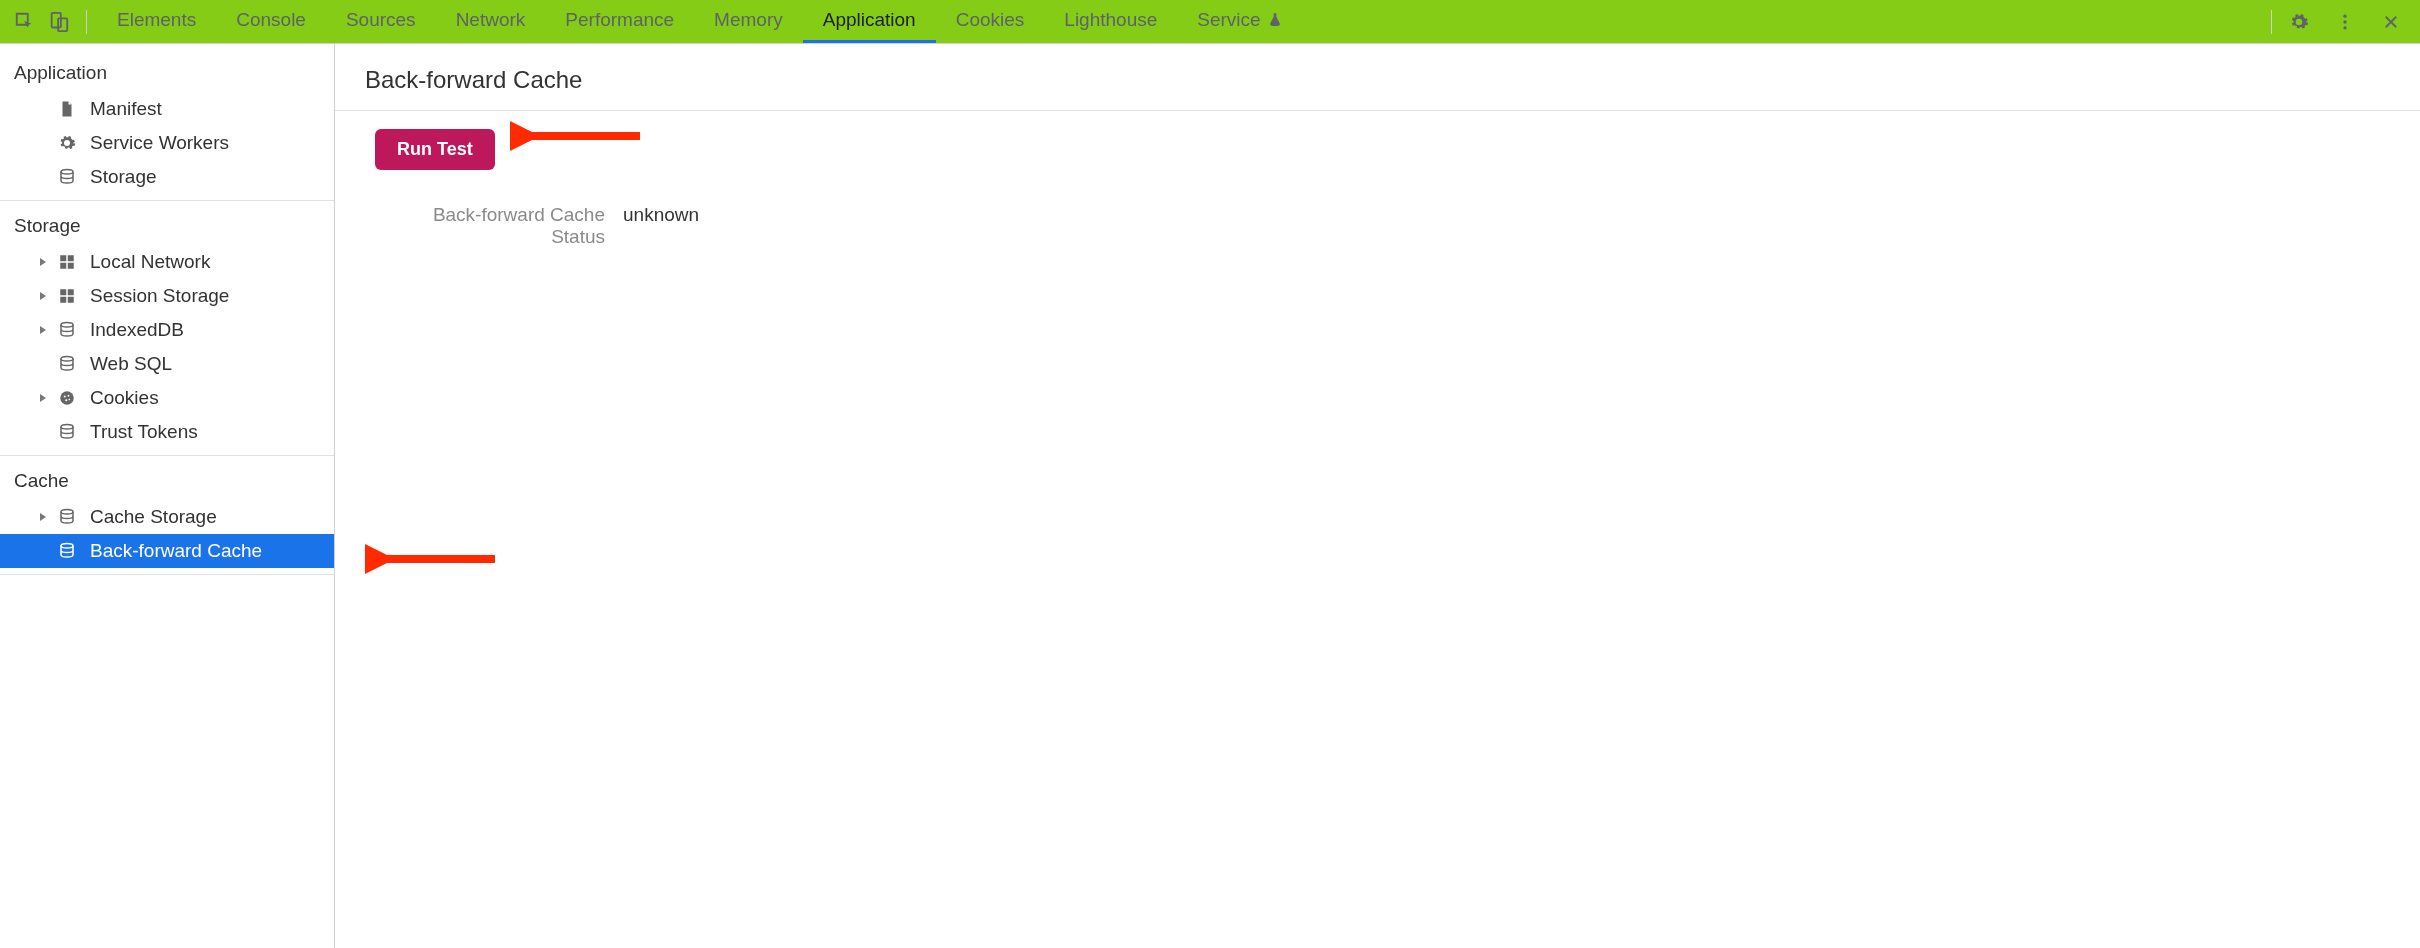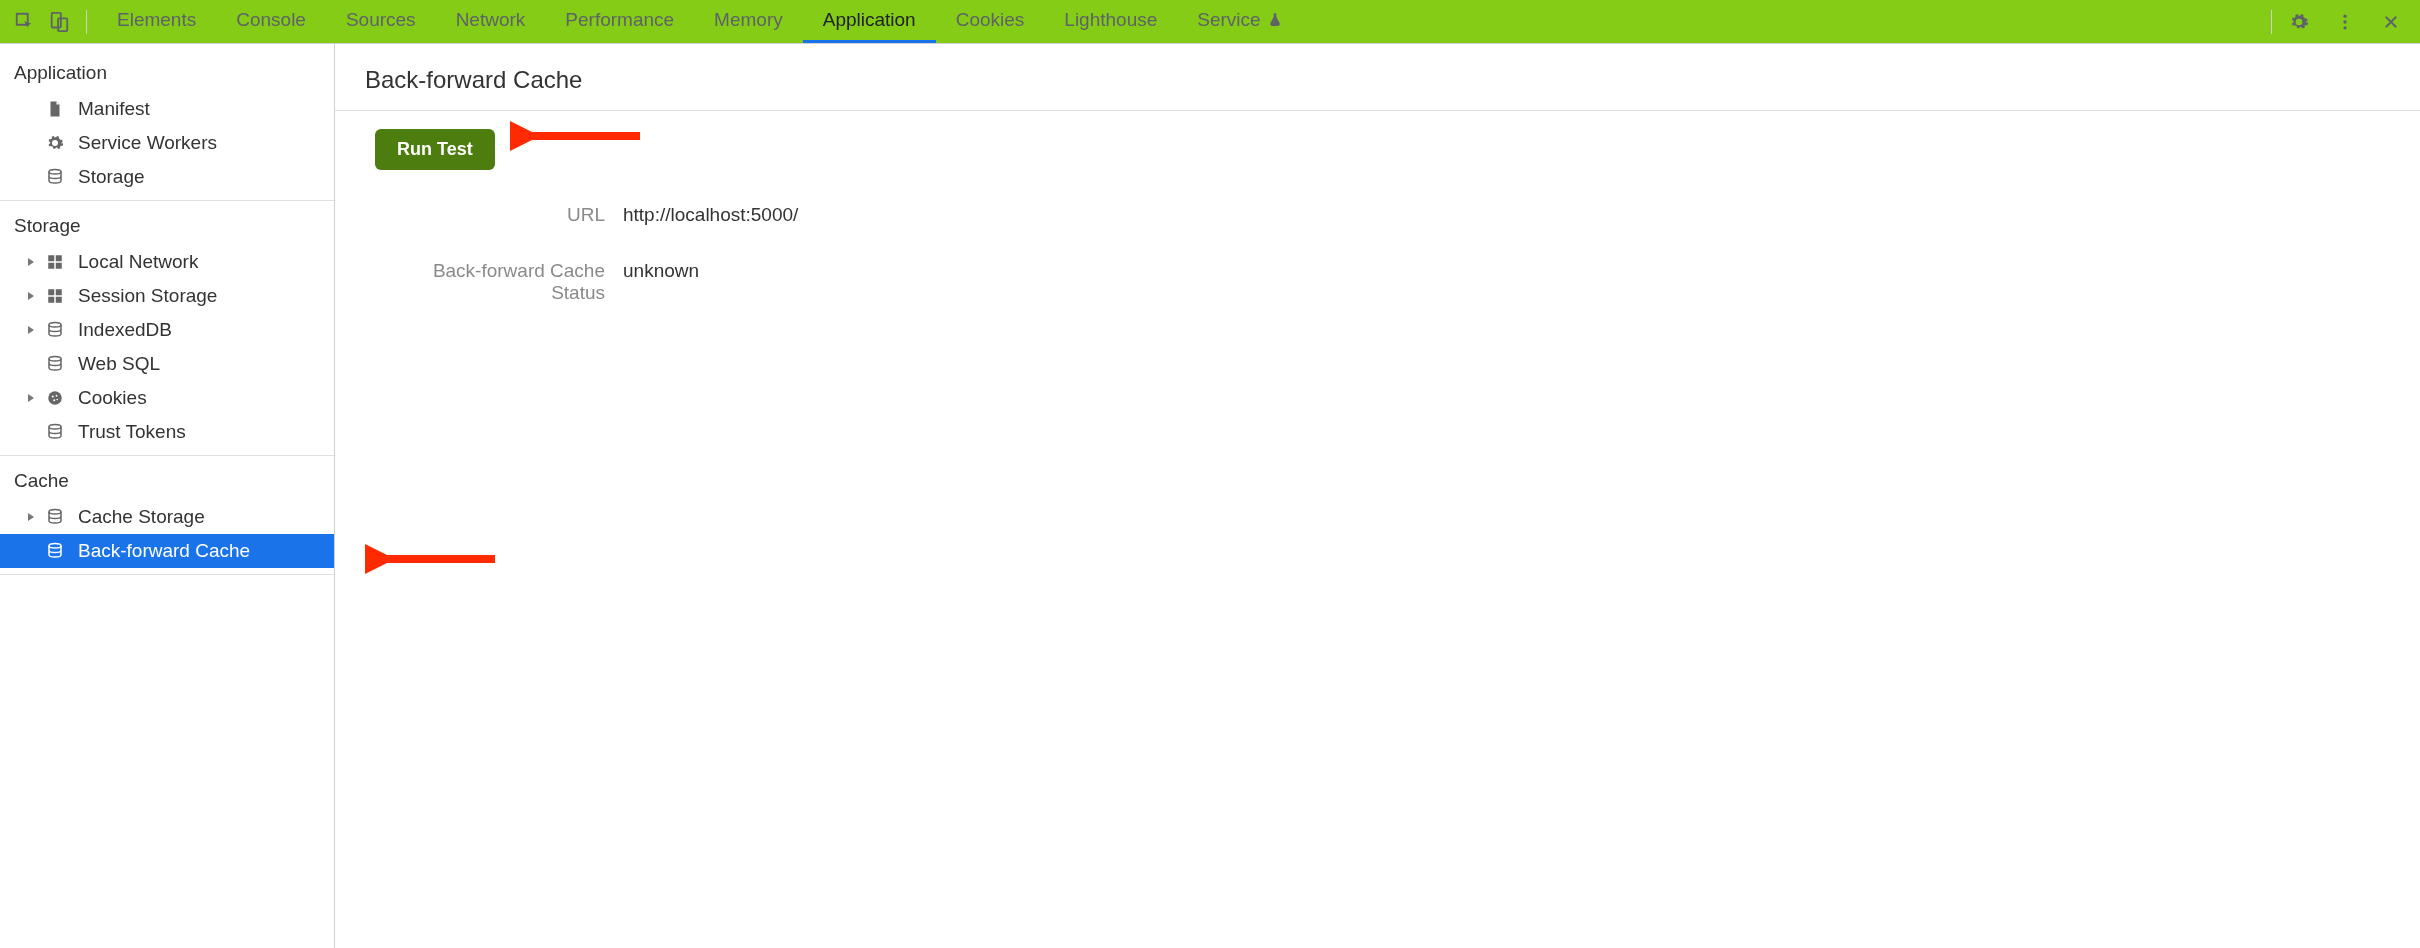--- a/index.html
+++ b/index.html
@@ -33,21 +33,21 @@
   .sidebar {
     width: 335px; border-right: 1px solid #d0d0d0;
     overflow: auto; padding-top: 10px;
   }
   .group-title {
     padding: 8px 14px 8px 14px; font-size: 19px; color: #333;
   }
   .group-sep { height: 1px; background: #e0e0e0; margin: 6px 0; }
   .tree-item {
     display: flex; align-items: center; height: 34px;
-    padding-left: 14px; font-size: 19px; color: #333; cursor: pointer; gap: 4px;
+    padding-left: 26px; font-size: 19px; color: #333; cursor: pointer; gap: 4px;
   }
   .tree-item .indent { width: 6px; }
   .tree-item.selected { background: #1a73e8; color: #fff; }
   .arrow {
     width: 14px; height: 14px; margin-right: 2px;
     display: inline-flex; align-items: center; justify-content: center;
     color: #777;
   }
   .arrow.blank { visibility: hidden; }
   .arrow svg { width: 10px; height: 10px; }
@@ -59,21 +59,21 @@
   .ticon svg { width: 18px; height: 18px; }
 
   
   .main { flex: 1; display: flex; flex-direction: column; position: relative; }
   .main-title {
     padding: 22px 30px 16px 30px; font-size: 24px; color: #333;
   }
   .main-sep { height: 1px; background: #e0e0e0; }
   .main-body { padding: 18px 40px; position: relative; }
   .run-btn {
-    background: #4d7c0f; color: #fff; border: none; border-radius: 6px;
+    background: #be185d; color: #fff; border: none; border-radius: 6px;
     font-size: 18px; font-weight: 600; padding: 10px 22px; cursor: pointer;
   }
   .kv { display: flex; margin-top: 34px; font-size: 19px; }
   .kv + .kv { }
   .kv .k { width: 248px; text-align: right; color: #8a8a8a; padding-right: 18px; }
   .kv .v { color: #333; }
 
   
   .ann-arrow { position: absolute; pointer-events: none; }
   .ann-arrow svg { display: block; }
@@ -373,24 +373,20 @@
     </div>
     <div class="group-sep"></div>
   </div>
 
   <div class="main">
     <div class="main-title">Back-forward Cache</div>
     <div class="main-sep"></div>
     <div class="main-body">
       <button class="run-btn">Run Test</button>
 
-      <div class="kv">
-        <div class="k">URL</div>
-        <div class="v">http://localhost:5000/</div>
-      </div>
       <div class="kv">
         <div class="k">Back-forward Cache Status</div>
         <div class="v">unknown</div>
       </div>
 
       
       <div class="ann-arrow" style="left:175px; top:10px;">
         <svg width="130" height="30">
             <defs>
               <marker id="ah1" markerWidth="8" markerHeight="8" refX="2" refY="4" orient="auto">

